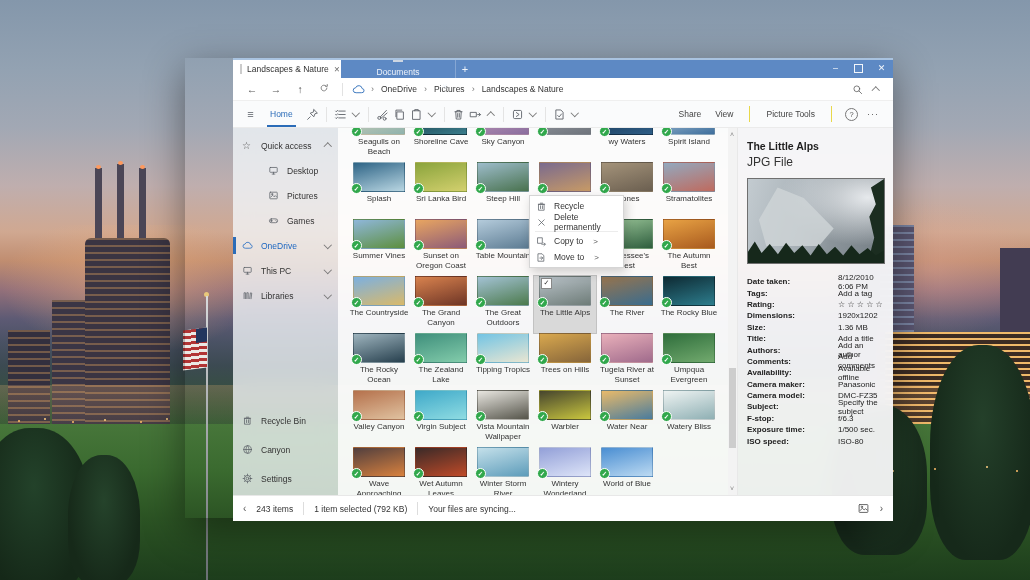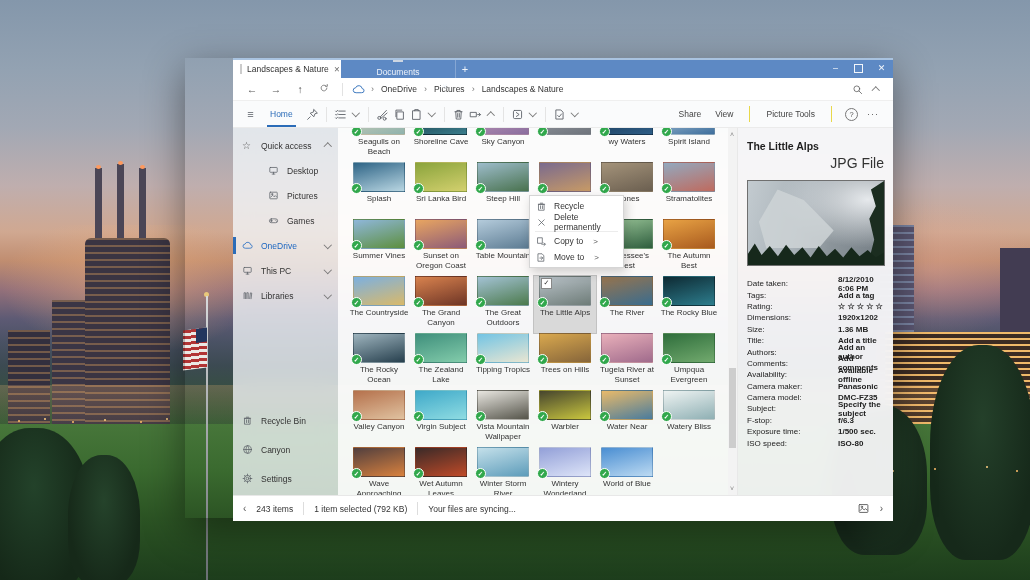--- a/index.html
+++ b/index.html
@@ -100,35 +100,35 @@
   
   .vscroll{width:9px;background:#f3f3f3;position:relative;}
   .varrow{position:absolute;left:2px;color:#888;}
   .varrow.t{top:3px;}
   .varrow.b{bottom:3px;}
   .vthumb{position:absolute;left:1px;top:240px;width:7px;height:80px;background:#cdcdcd;}
   
   .details{width:156px;background:rgba(251,251,252,.93);backdrop-filter:blur(9px);border-left:1px solid #e8e8e8;
       padding:12px 9px 0;box-sizing:border-box;font-size:8px;color:#222;}
   .dtitle{font-size:10.5px;font-weight:700;color:#1e1e1e;}
-  .dtype{margin-top:3px;font-size:14px;color:#333;text-align:right;}
+  .dtype{margin-top:3px;font-size:12px;color:#333;}
   .preview{margin-top:9px;width:136px;height:84px;border:1px solid #6f6f6f;position:relative;overflow:hidden;
       background:radial-gradient(ellipse at 88% 22%,#e6e9ec 0%,rgba(230,233,236,0) 52%),
                  linear-gradient(105deg,#c3cbd0 0%,#a8b1b7 40%,#8c959b 62%,#747d84 100%);}
   .preview .rockface{position:absolute;left:8%;top:10%;width:55%;height:70%;background:#ced3d6;
       clip-path:polygon(10% 100%,0 55%,25% 0,60% 18%,100% 70%,80% 100%);opacity:.85;}
   .preview .trees{position:absolute;left:0;bottom:0;width:100%;height:30%;background:#16281b;
       clip-path:polygon(0 100%,0 55%,5% 15%,10% 60%,16% 25%,22% 65%,28% 20%,34% 60%,40% 30%,46% 70%,
       52% 25%,58% 65%,64% 35%,70% 70%,76% 30%,82% 65%,88% 40%,94% 70%,100% 50%,100% 100%);}
   .preview .treeR{position:absolute;right:0;top:0;width:12%;height:100%;background:#1b2d20;
       clip-path:polygon(100% 0,100% 100%,0 100%,40% 70%,10% 45%,50% 30%,20% 10%);}
   .props{margin-top:12px;}
   .prow{display:flex;height:11.4px;align-items:center;}
-  .plabel{width:91px;flex:0 0 auto;}
-  .pval{flex:1;font-weight:bold;}
+  .plabel{width:91px;flex:0 0 auto;font-weight:bold;}
+  .pval{flex:1;}
   
   .statusbar{height:25px;background:#fff;border-top:1px solid #e8e8e8;display:flex;align-items:center;
       padding:0 10px;gap:10px;color:#333;}
   .ssep{width:1px;height:13px;background:#ddd;}
   .s-spacer{flex:1;}
   .snav{font-size:10px;color:#555;}
   
   .cmenu{position:absolute;left:296px;top:67px;width:93px;background:#fff;border:1px solid #d5d5d5;
       box-shadow:2px 4px 10px rgba(0,0,0,.18);z-index:50;padding:2px 0;}
   .mitem{height:16px;display:flex;align-items:center;gap:7px;padding:0 6px;color:#333;}

